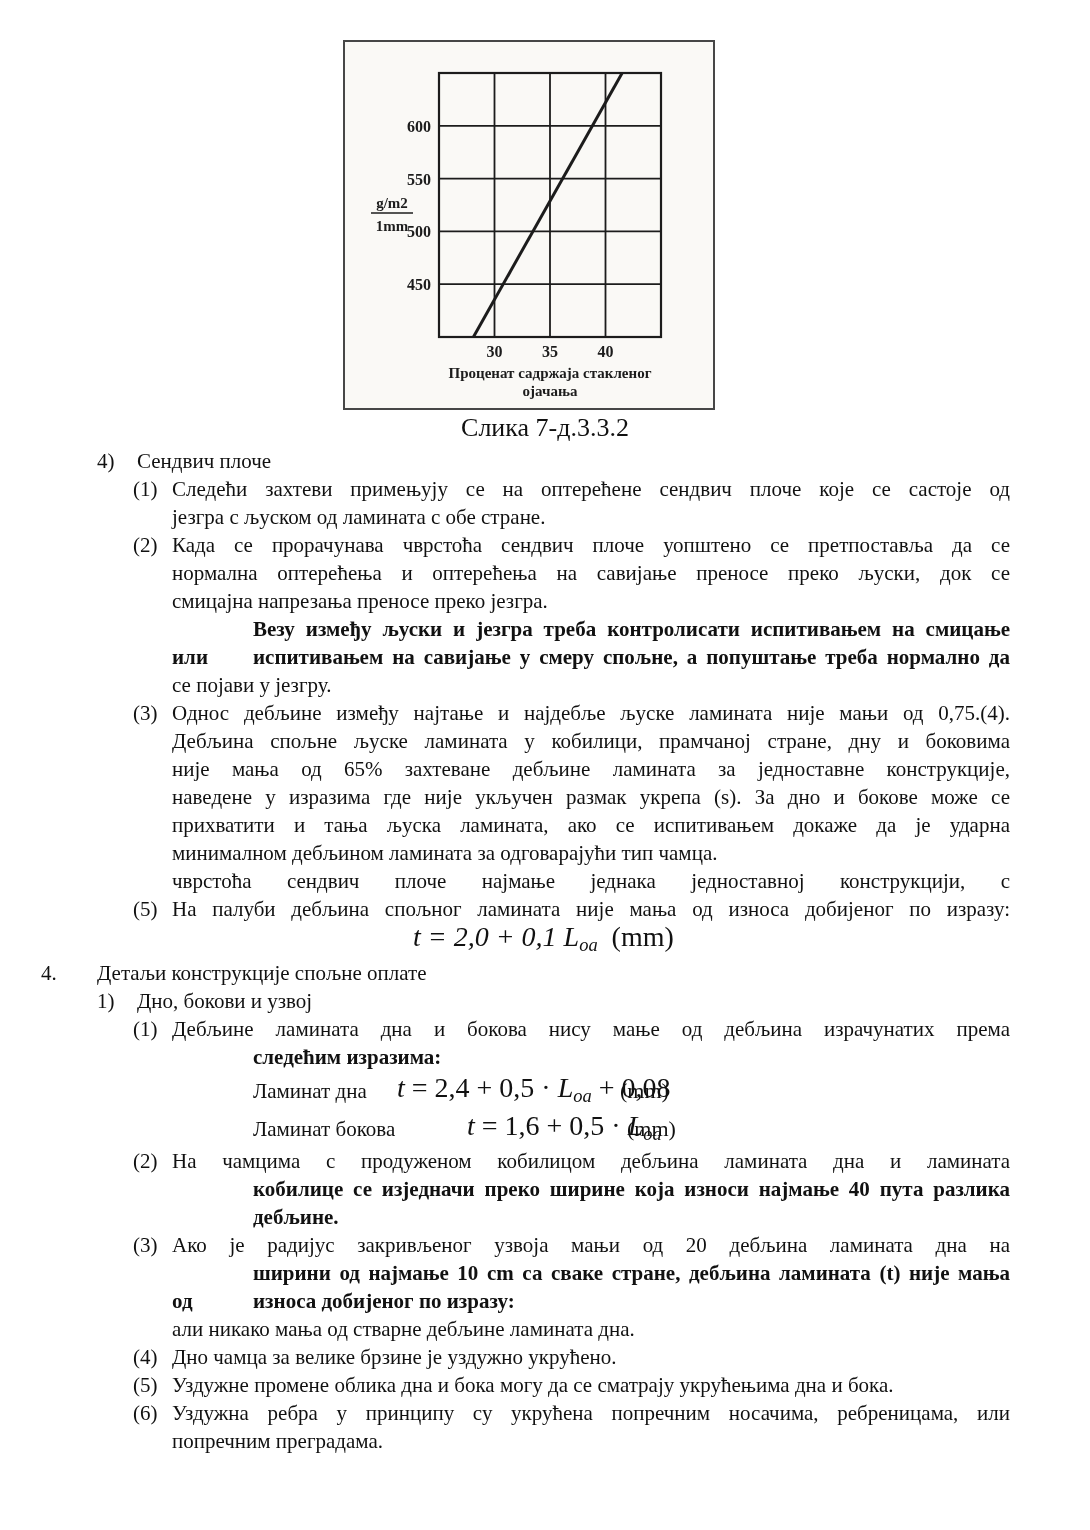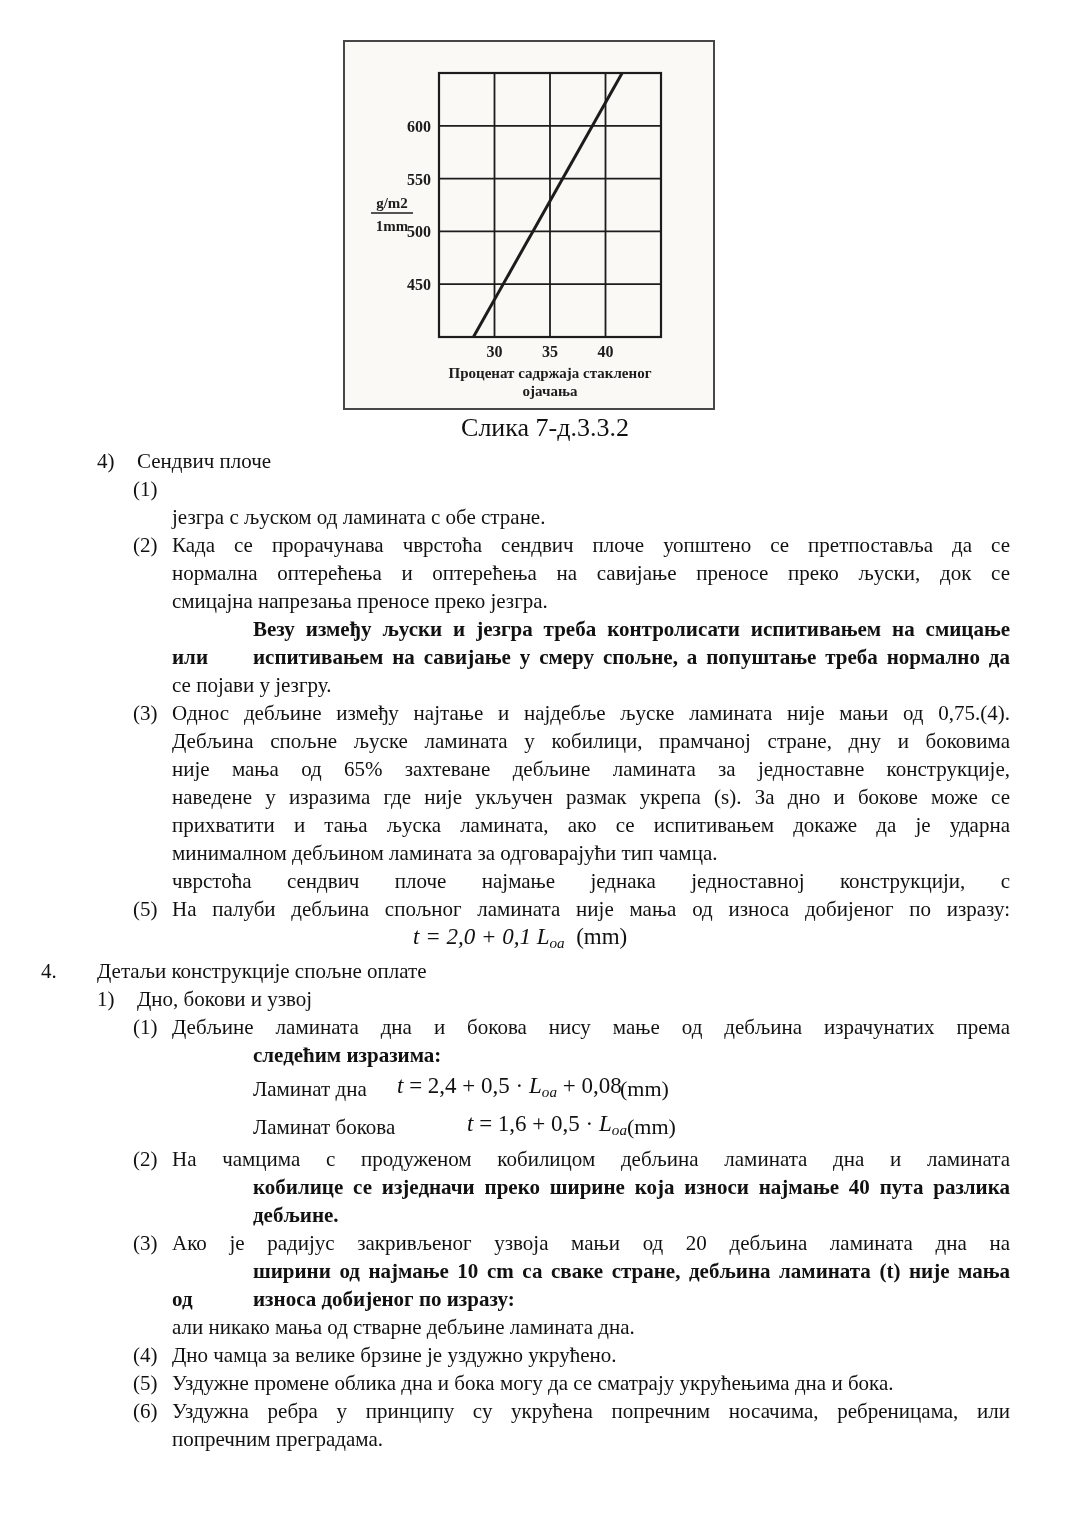--- a/index.html
+++ b/index.html
@@ -35,21 +35,21 @@
   .t2{padding-left:137px;}
   .t3{padding-left:172px;}
   .t3c{padding-left:253px;font-weight:bold;}
   .j{text-align:justify;text-align-last:justify;}
   .mk{position:absolute;top:0;}
   .mk1{left:41px;}
   .mk2{left:97px;}
   .mk3{left:133px;}
   .mkw{left:172px;}
   
-  .formula{white-space:pre;font-size:23px;}
+  .formula{white-space:pre;font-size:28px;}
   .f-i{font-style:italic;}
   .f-r{font-style:normal;}
   .f-sub{font-style:italic;font-size:0.66em;vertical-align:-0.28em;}
   .fline1{padding-left:413px;line-height:28px;}
   .fline2{padding-left:363px;line-height:28px;}
   .frow{position:relative;height:38px;}
   .rlab{position:absolute;left:253px;top:6px;}
   .rf{position:absolute;top:3px;}
   .r0f{left:397px;}
   .r1f{left:467px;}
@@ -89,20 +89,21 @@
 
   <div class="content">
 
     <div class="ln t2">
       <span class="mk mk2">4)</span>
       <span>Сендвич плоче</span>
     </div>
 
     <div class="ln t3 j">
       <span class="mk mk3">(1)</span>
+      <span>Следећи захтеви примењују се на оптерећене сендвич плоче које се састоје од</span>
     </div>
     <div class="ln t3"><span>језгра с љуском од ламината с обе стране.</span></div>
 
     <div class="ln t3 j">
       <span class="mk mk3">(2)</span>
       <span>Када се прорачунава чврстоћа сендвич плоче уопштено се претпоставља да се</span>
     </div>
     <div class="ln t3 j"><span>нормална оптерећења и оптерећења на савијање преносе преко љуски, док се</span></div>
     <div class="ln t3"><span>смицајна напрезања преносе преко језгра.</span></div>
 

